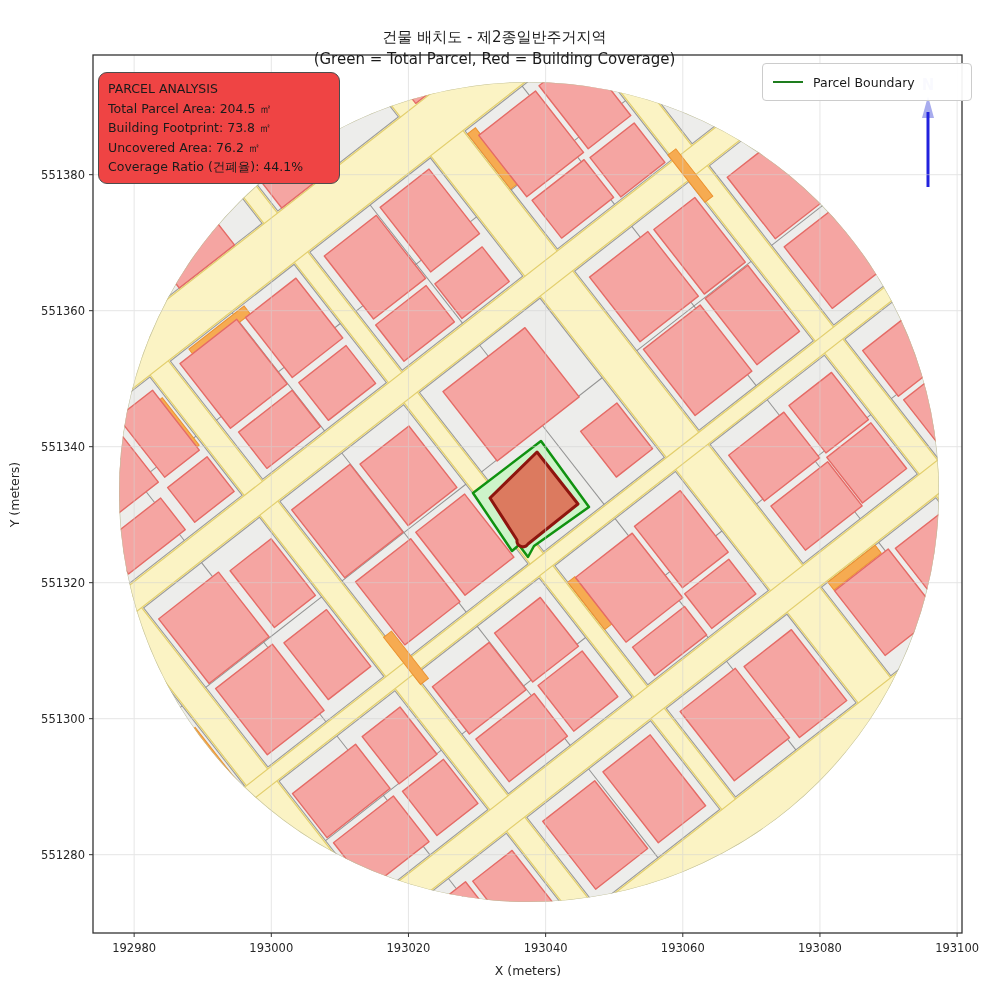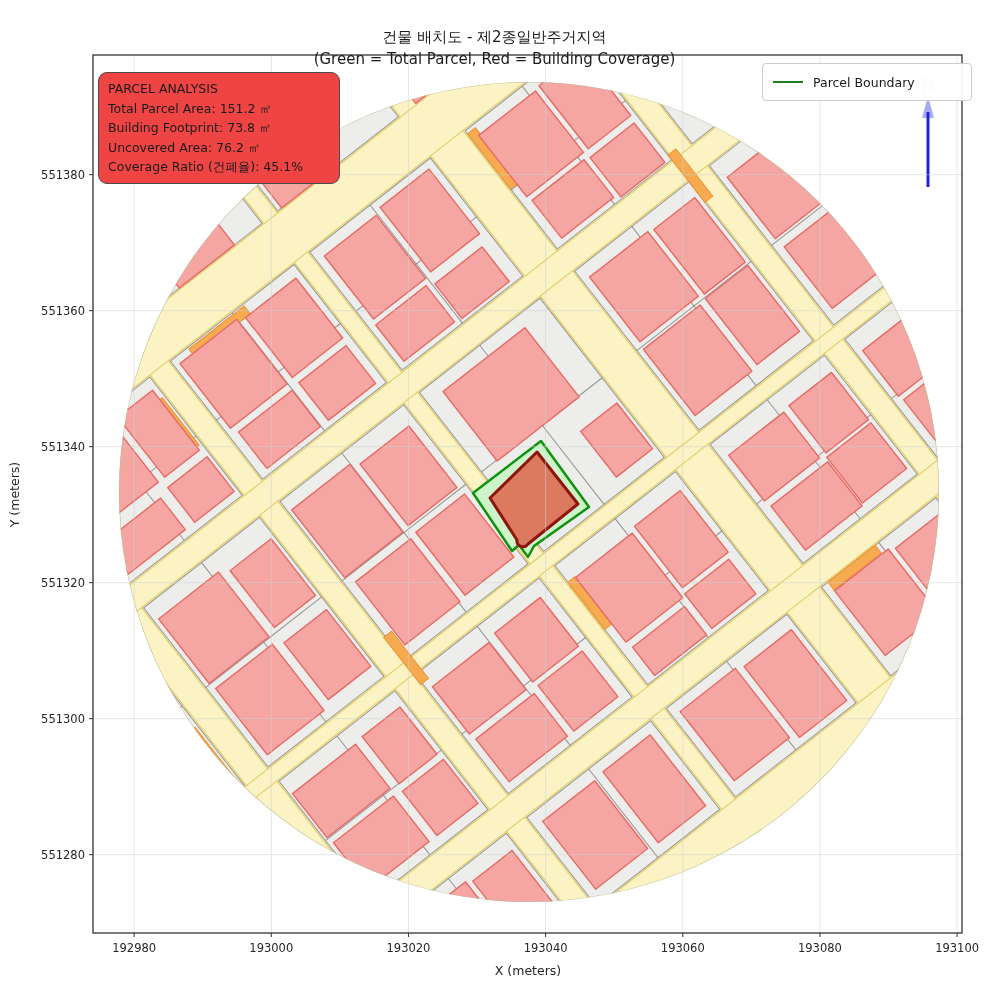--- a/index.html
+++ b/index.html
@@ -267,24 +267,24 @@
       </g>
     </svg>
 
   <div class="title-wrap">
     <div class="title-line">건물 배치도 - 제2종일반주거지역</div>
     <div class="title-line">(Green = Total Parcel, Red = Building Coverage)</div>
   </div>
 
   <div class="info-box">
     <div class="info-line">PARCEL ANALYSIS</div>
-    <div class="info-line">Total Parcel Area: 151.2 ㎡</div>
+    <div class="info-line">Total Parcel Area: 204.5 ㎡</div>
     <div class="info-line">Building Footprint: 73.8 ㎡</div>
     <div class="info-line">Uncovered Area: 76.2 ㎡</div>
-    <div class="info-line">Coverage Ratio (건폐율): 45.1%</div>
+    <div class="info-line">Coverage Ratio (건폐율): 44.1%</div>
   </div>
 
   <div class="legend-box">
     <div class="legend-row">
       <span class="legend-line-swatch"></span>
       <span class="legend-label">Parcel Boundary</span>
     </div>
   </div>
 
   <div class="xlabel">X (meters)</div>

